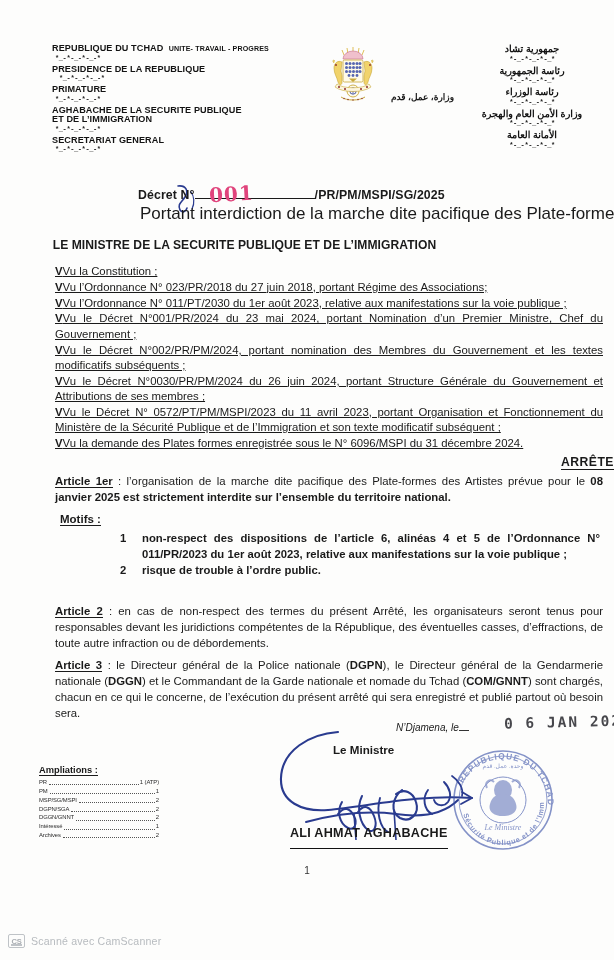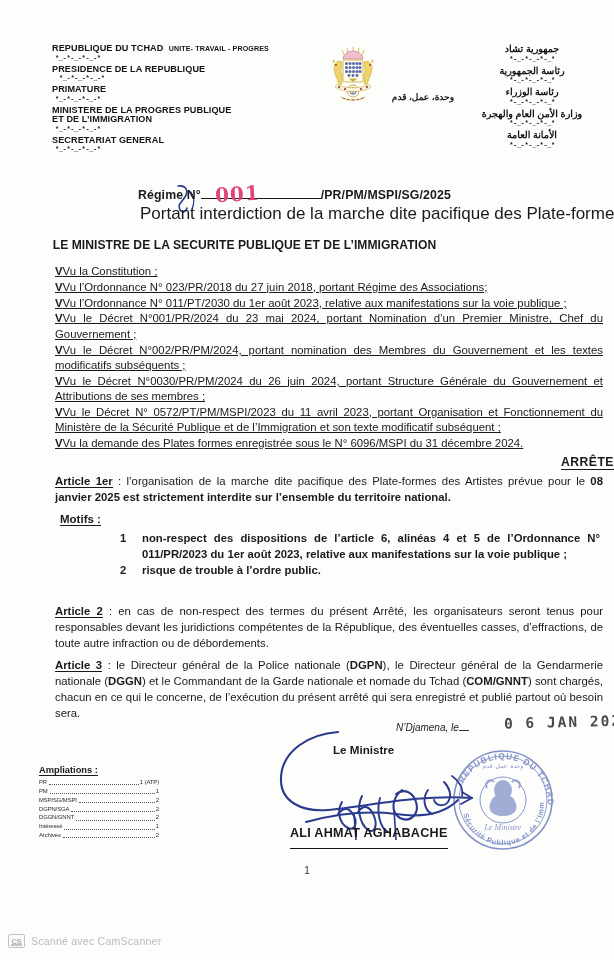--- a/index.html
+++ b/index.html
@@ -376,21 +376,21 @@
         &nbsp;<span class="sub">UNITE- TRAVAIL - PROGRES</span>
       </div>
       <div class="sep">*_-*-_-*-_-*</div>
 
       <div class="hdr-line">PRESIDENCE DE LA REPUBLIQUE</div>
       <div class="sep sep2">*_-*-_-*-_-*</div>
 
       <div class="hdr-line">PRIMATURE</div>
       <div class="sep">*_-*-_-*-_-*</div>
 
-      <div class="hdr-line">MINISTERE DE LA PROGRES PUBLIQUE</div>
+      <div class="hdr-line">AGHABACHE DE LA SECURITE PUBLIQUE</div>
       <div class="hdr-line">ET DE L’IMMIGRATION</div>
       <div class="sep">*_-*-_-*-_-*</div>
 
       <div class="hdr-line">SECRETARIAT GENERAL</div>
       <div class="sep">*_-*-_-*-_-*</div>
     </div>
 
     <svg class="sg-flourish" viewBox="0 0 30 30">
       <path d="M6 2 C14 1 17 7 13 13 C10 18 5 20 8 26 C10 29 14 28 15 24" fill="none" stroke="#2a3b8f" stroke-width="1.6" stroke-linecap="round"></path>
       <path d="M19 8 C22 12 23 19 20 25" fill="none" stroke="#2a3b8f" stroke-width="1.2" stroke-linecap="round"></path>
@@ -453,38 +453,38 @@
       <path d="M16 51 C22 55 34 55 40 51" fill="none" stroke="#c8a83a" stroke-width="1"></path>
       <g fill="#8a2b2b" opacity="0.8">
         <circle cx="19" cy="52.5" r="0.8"></circle>
           <circle cx="23" cy="53.6" r="0.8"></circle>
         <circle cx="28" cy="54" r="0.8"></circle>
           <circle cx="33" cy="53.6" r="0.8"></circle>
         <circle cx="37" cy="52.5" r="0.8"></circle>
       </g>
     </svg>
 
-    <div class="hdr-motto-ar">وحدة، عمل، قدم</div>
+    <div class="hdr-motto-ar">وزارة، عمل، قدم</div>
 
     <div class="hdr-right">
       <div class="ar-line">جمهورية تشاد</div>
       <div class="ar-sep">*_-*-_-*-_-*</div>
       <div class="ar-line">رئاسة الجمهورية</div>
       <div class="ar-sep">*_-*-_-*-_-*</div>
       <div class="ar-line">رئاسة الوزراء</div>
       <div class="ar-sep">*_-*-_-*-_-*</div>
       <div class="ar-line">وزارة الأمن العام والهجرة</div>
       <div class="ar-sep">*_-*-_-*-_-*</div>
       <div class="ar-line">الأمانة العامة</div>
       <div class="ar-sep">*_-*-_-*-_-*</div>
     </div>
   </div>
 
   <div class="decree-line">
-    <span>Régime N°</span><span class="decree-num-slot"><span class="handwritten-num">001</span></span><span>/PR/PM/MSPI/SG/2025</span>
+    <span>Décret N°</span><span class="decree-num-slot"><span class="handwritten-num">001</span></span><span>/PR/PM/MSPI/SG/2025</span>
   </div>
 
   <div class="decree-subject">Portant interdiction de la marche dite pacifique des Plate-formes des Artistes</div>
 
   <div class="minister-heading">LE MINISTRE DE LA SECURITE PUBLIQUE ET DE L’IMMIGRATION</div>
 
   <div class="vu-block">
     <p class="vu"><b class="v">V</b><span>Vu la Constitution ;</span></p>
     <p class="vu"><b class="v">V</b><span>Vu l’Ordonnance N° 023/PR/2018 du 27 juin 2018, portant Régime des Associations;</span></p>
     <p class="vu"><b class="v">V</b><span>Vu l’Ordonnance N° 011/PT/2030 du 1er août 2023, relative aux manifestations sur la voie publique ;</span></p>

